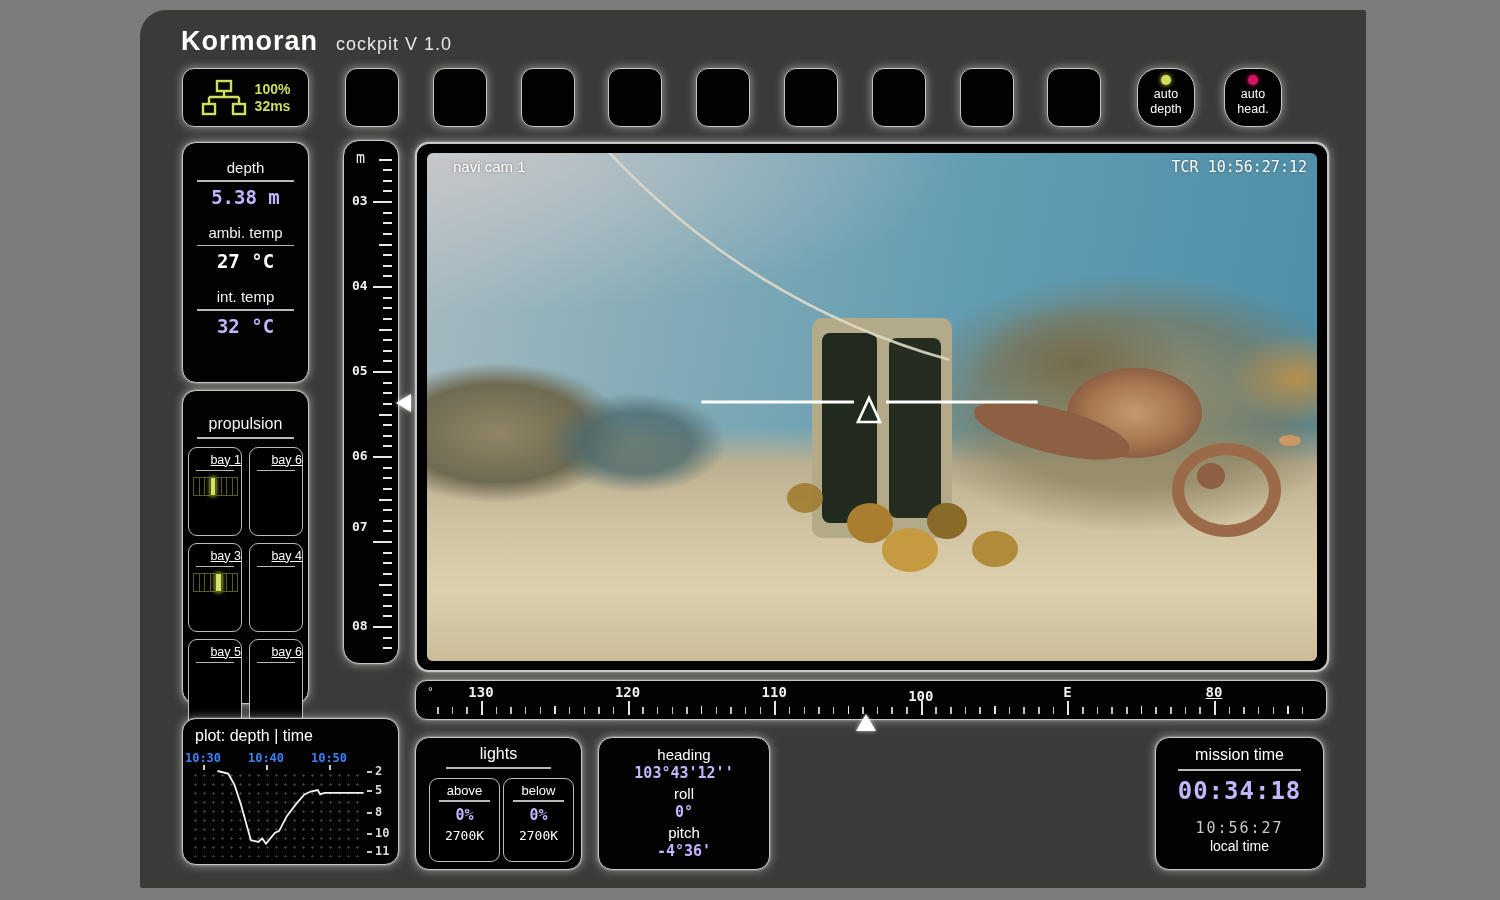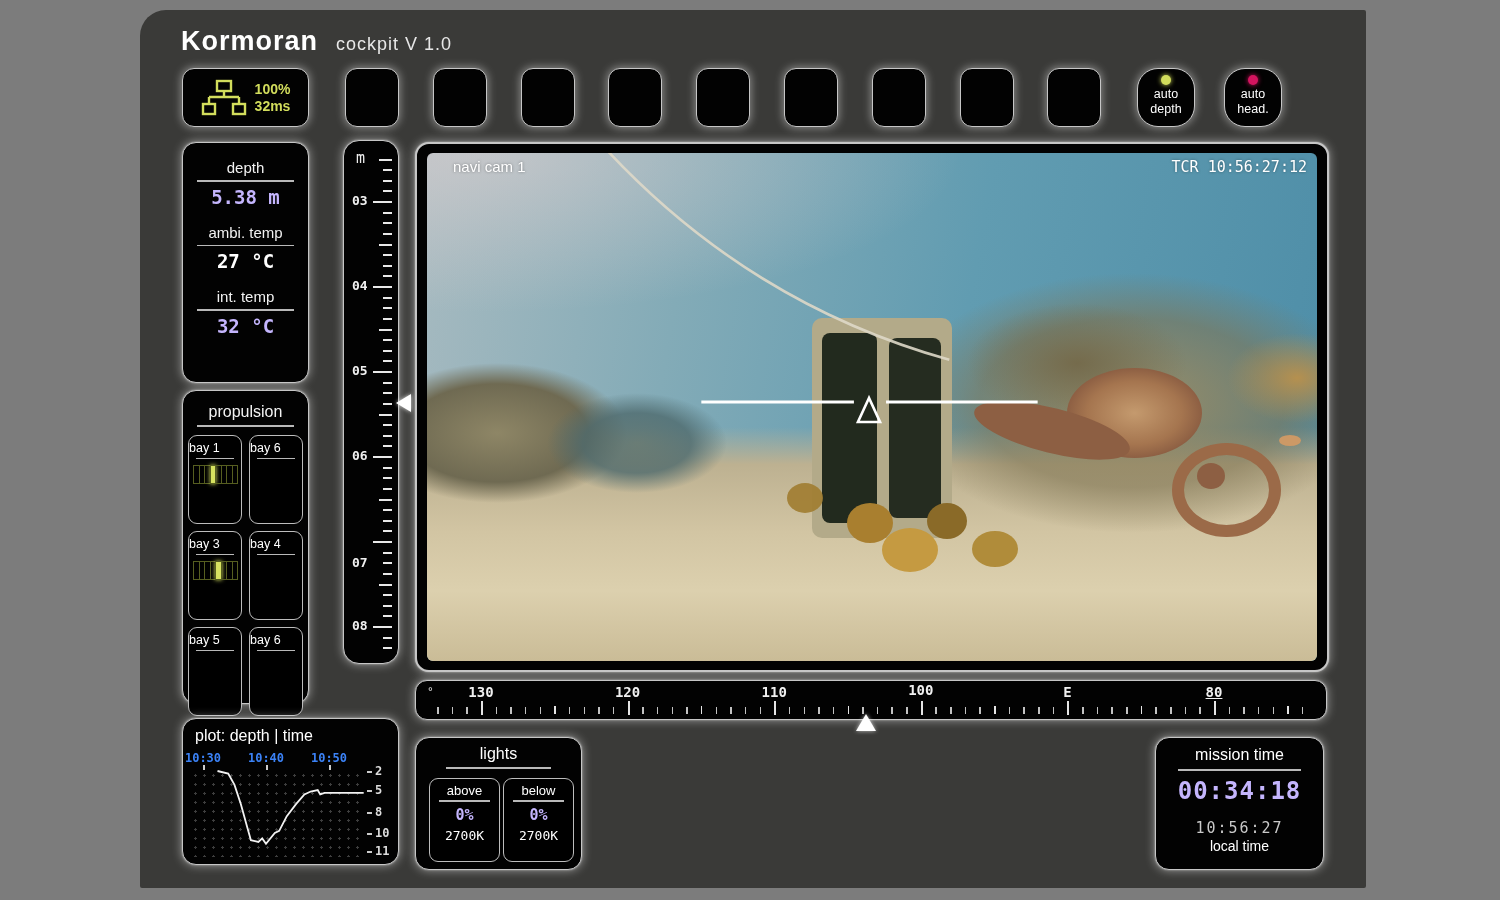--- a/index.html
+++ b/index.html
@@ -21,21 +21,21 @@
   .autobtn{width:56px;height:57px;text-align:center;color:#fff;font-size:12.5px;line-height:15px;border-radius:21px;}
   .dot{width:10px;height:10px;border-radius:50%;margin:6px auto 2px auto;}
   
   .tele{left:42px;top:132px;width:125px;height:231px;padding-top:8px;}
   .tele .lbl{font-size:15px;margin-top:8px;}
   .tele .val{font-size:19px;font-weight:bold;text-align:center;margin-top:4px;}
   
   .prop{left:42px;top:380px;width:125px;height:312px;}
   .bays{display:grid;grid-template-columns:54px 54px;gap:7px;justify-content:center;margin-top:8px;}
   .bay{background:#000;border:1.2px solid #bdbdbd;border-radius:9px;height:82px;padding-top:5px;}
-  .bay .blbl{color:#fff;font-size:12.5px;text-align:left;}
+  .bay .blbl{color:#fff;font-size:12.5px;text-align:right;text-decoration:underline;}
   .bay .line{margin:3px 7px;}
   .meter{display:flex;margin:6px 4px 0 4px;height:19px;}
   .meter span{flex:1;border:1px solid #565e20;margin-right:-1px;}
   .meter span.lit{background:#d7e260;box-shadow:0 0 4px #d7e260;}
   
   .ruler{left:203px;top:130px;width:54px;height:522px;border-radius:16px;}
   .ruler .unit{position:absolute;left:12px;top:8px;color:#eee;font-size:15px;font-family:"DejaVu Sans Mono",monospace;}
   .rt{position:absolute;background:#e8e8e8;height:2px;}
   .rl{position:absolute;color:#f0f0f0;font-size:13px;font-family:"DejaVu Sans Mono",monospace;font-weight:bold;}
   .rptr{position:absolute;right:-13px;width:0;height:0;border-top:9px solid transparent;border-bottom:9px solid transparent;border-right:15px solid #fff;filter:drop-shadow(0 0 2px rgba(255,255,255,.8));}
@@ -134,21 +134,21 @@
     <div class="val green mono">5.38 m</div>
     <div class="lbl" style="margin-top:16px;">ambi. temp</div>
     <div class="line"></div>
     <div class="val mono" style="color:#fff;">27 °C</div>
     <div class="lbl" style="margin-top:16px;">int. temp</div>
     <div class="line"></div>
     <div class="val green mono">32 °C</div>
   </div>
 
   <div class="panel prop">
-    <div class="lbl" style="font-size:16px;margin-top:12px;">propulsion</div>
+    <div class="lbl" style="font-size:16px;margin-top:24px;">propulsion</div>
     <div class="line"></div>
     <div class="bays" id="bays">
         <div class="bay">
           <div class="blbl">bay 1</div>
           <div class="line"></div>
           <div class="meter">
             <span class=""></span>
             <span class=""></span>
             <span class=""></span>
             <span class="lit"></span>
@@ -238,21 +238,21 @@
       <div class="rt" style="right: 6px; top: 453.125px; width: 9px;"></div>
       <div class="rt" style="right: 6px; top: 463.75px; width: 9px;"></div>
       <div class="rt" style="right: 6px; top: 474.375px; width: 9px;"></div>
       <div class="rt" style="right: 6px; top: 485px; width: 19px;"></div>
       <div class="rt" style="right: 6px; top: 495.625px; width: 9px;"></div>
       <div class="rt" style="right: 6px; top: 506.25px; width: 9px;"></div>
       <div class="rl" style="left: 8px; top: 52px;">03</div>
       <div class="rl" style="left: 8px; top: 137px;">04</div>
       <div class="rl" style="left: 8px; top: 222px;">05</div>
       <div class="rl" style="left: 8px; top: 307px;">06</div>
-      <div class="rl" style="left: 8px; top: 414px;">07</div>
+      <div class="rl" style="left: 8px; top: 378px;">07</div>
       <div class="rl" style="left: 8px; top: 477px;">08</div>
     </div>
 
   <div class="panel cam">
     <div class="cam-img">
       <div class="sand"></div>
 
       <div class="blob" style="left:-60px;top:210px;width:260px;height:140px;background:radial-gradient(closest-side,#8e8666,#6f6a52 70%,transparent);"></div>
       <div class="blob" style="left:120px;top:240px;width:180px;height:100px;background:radial-gradient(closest-side,#5d7069,#4e6a6d 60%,transparent);opacity:.8;"></div>
 
@@ -347,21 +347,21 @@
       <div class="ct" style="left: 108.98px; top: 26px; height: 7px; width: 1.5px; opacity: 0.85;"></div>
       <div class="ct" style="left: 94.32px; top: 26px; height: 7px; width: 1.5px; opacity: 0.85;"></div>
       <div class="ct" style="left: 79.66px; top: 26px; height: 7px; width: 1.5px; opacity: 0.85;"></div>
       <div class="ct" style="left: 65px; top: 20px; height: 14px;"></div>
       <div class="ct" style="left: 50.34px; top: 26px; height: 7px; width: 1.5px; opacity: 0.85;"></div>
       <div class="ct" style="left: 35.68px; top: 26px; height: 7px; width: 1.5px; opacity: 0.85;"></div>
       <div class="ct" style="left: 21.02px; top: 26px; height: 7px; width: 1.5px; opacity: 0.85;"></div>
       <div class="cl" style="left: 65px; top: 3px;">130</div>
       <div class="cl" style="left: 211.6px; top: 3px;">120</div>
       <div class="cl" style="left: 358.2px; top: 3px;">110</div>
-      <div class="cl" style="left: 504.8px; top: 1px;">100</div>
+      <div class="cl" style="left: 504.8px; top: 7px;">100</div>
       <div class="cl" style="left: 651.4px; top: 3px;">E</div>
       <div class="cl" style="left: 798px; top: 3px; text-decoration: underline;">80</div>
     </div>
 
   <div class="panel plot" id="plot">
     <div class="ptitle">plot: depth | time</div>
     <div class="dots"></div>
     <svg id="plotsvg" width="215" height="99" viewBox="0 0 215 99">
       <polyline id="plotline" fill="none" stroke="#f2f2f2" stroke-width="1.8" points="34.5,6.0 45.2,8.5 51.5,19.9 57.8,38.9 64.1,61.7 67.9,75.2 75.4,77.0 79.2,73.4 83.0,78.8 91.8,68.0 96.2,65.9 103.8,51.2 113.2,38.9 121.4,29.4 127.7,26.5 134.7,25.0 137.2,29.4 141.6,27.9 149.2,27.8 180.7,27.8"></polyline>
     </svg>
@@ -393,20 +393,28 @@
       <div class="tmp">2700K</div>
     </div>
     <div class="chan" style="left:87px;">
       <div class="blbl">below</div>
       <div class="line" style="margin:2px 9px;"></div>
       <div class="pct green mono">0%</div>
       <div class="tmp">2700K</div>
     </div>
   </div>
 
+  <div class="panel att">
+    <div class="w" style="margin-top:8px;">heading</div>
+    <div class="g green mono">103°43'12''</div>
+    <div class="w">roll</div>
+    <div class="g green mono">0°</div>
+    <div class="w">pitch</div>
+    <div class="g green mono">-4°36'</div>
+  </div>
 
   <div class="panel mission">
     <div class="ptitle">mission time</div>
     <div class="line" style="margin:5px 22px;"></div>
     <div class="big green mono">00:34:18</div>
     <div class="loc mono">10:56:27</div>
     <div class="locl">local time</div>
   </div>
 
 </div>

